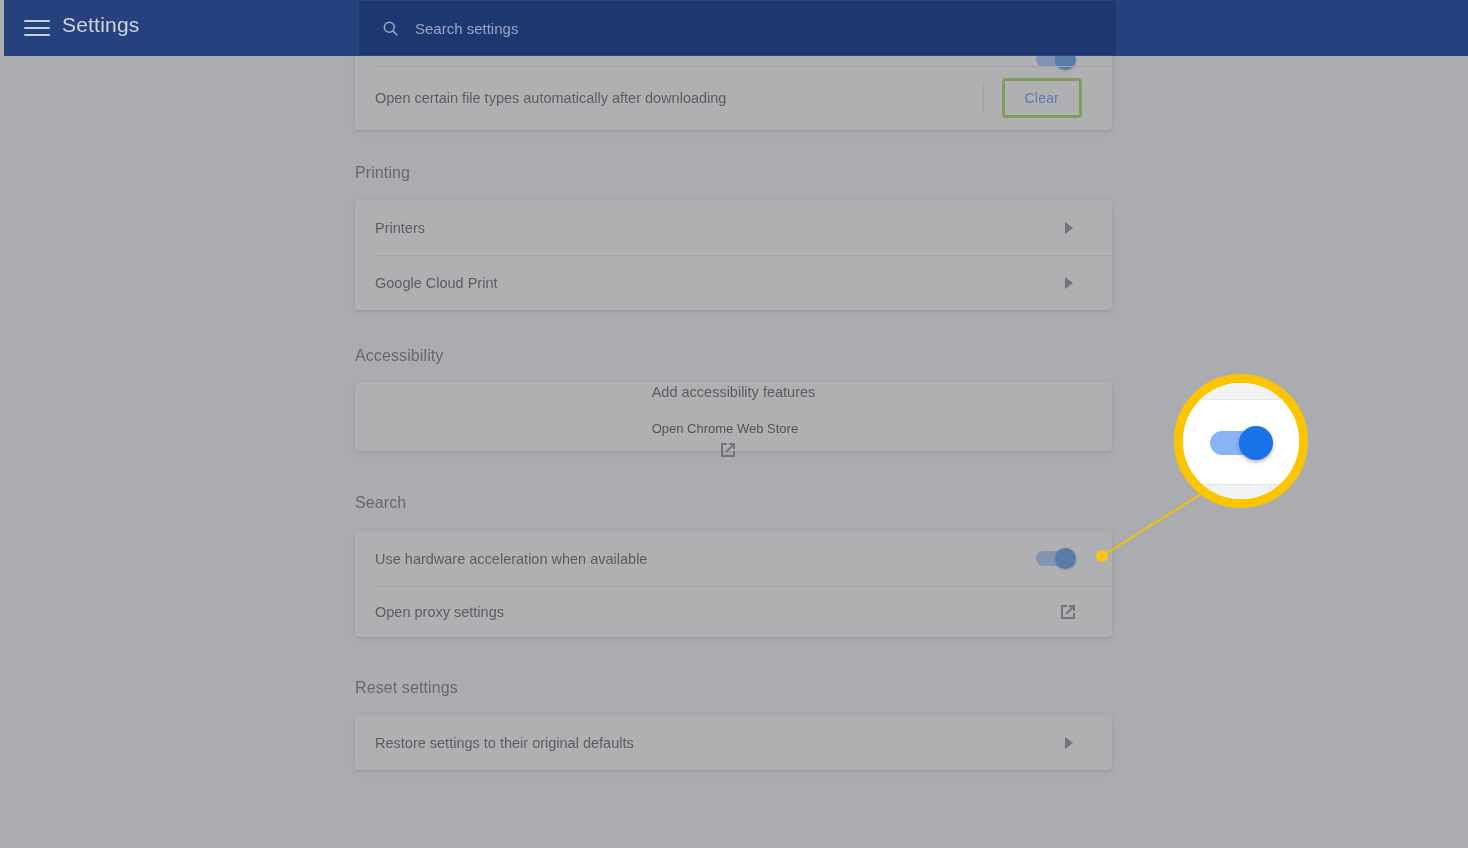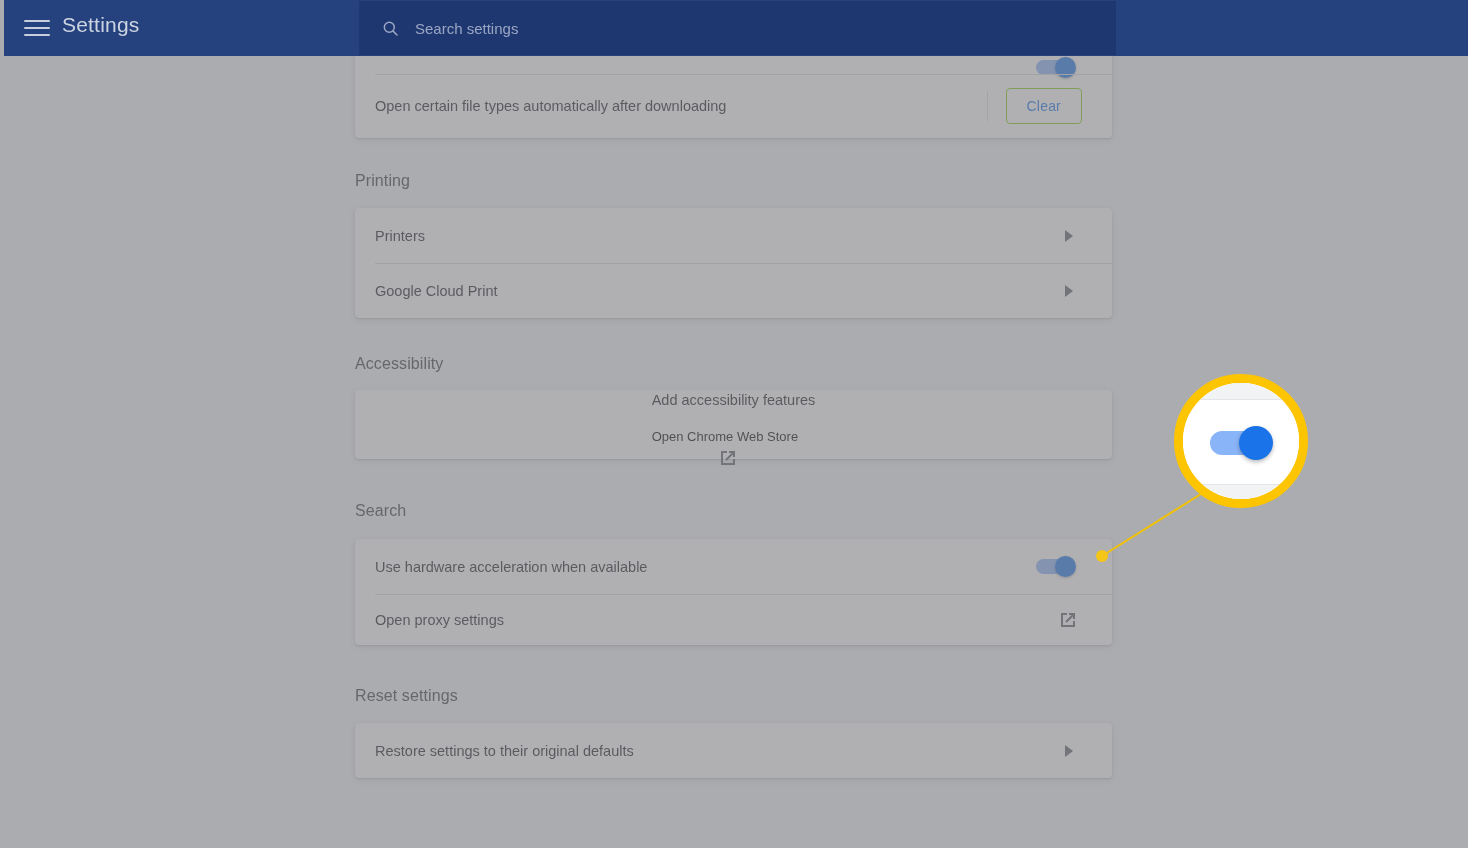--- a/index.html
+++ b/index.html
@@ -81,21 +81,21 @@
     color: #cdd4e2;
     font-family: "Liberation Sans", sans-serif;
     font-size: 15px;
     width: 600px;
   }
   #search-input::placeholder { color: #9aa6c2; opacity: 1; }
 
   
   #content {
     position: absolute;
-    left: 0; top: 56px;
+    left: 0; top: 48px;
     width: 1468px;
     height: 792px;
     background: #f1f3f4;
   }
 
   .card {
     position: absolute;
     left: 355px;
     width: 757px;
     background: #ffffff;
@@ -155,21 +155,21 @@
   }
   .extlink-icon {
     width: 24px; height: 24px;
     margin-right: 12px;
     cursor: pointer;
   }
   .extlink-icon svg { display: block; }
 
   .clear-btn {
     margin-right: 10px;
-    border: 1px solid #84cc16;
+    border: 3px solid #84cc16;
     border-radius: 4px;
     background: transparent;
     color: #1a73e8;
     font-family: "Liberation Sans", sans-serif;
     font-size: 14px;
     font-weight: 500;
     padding: 9px 20px;
     cursor: pointer;
     letter-spacing: .2px;
   }

